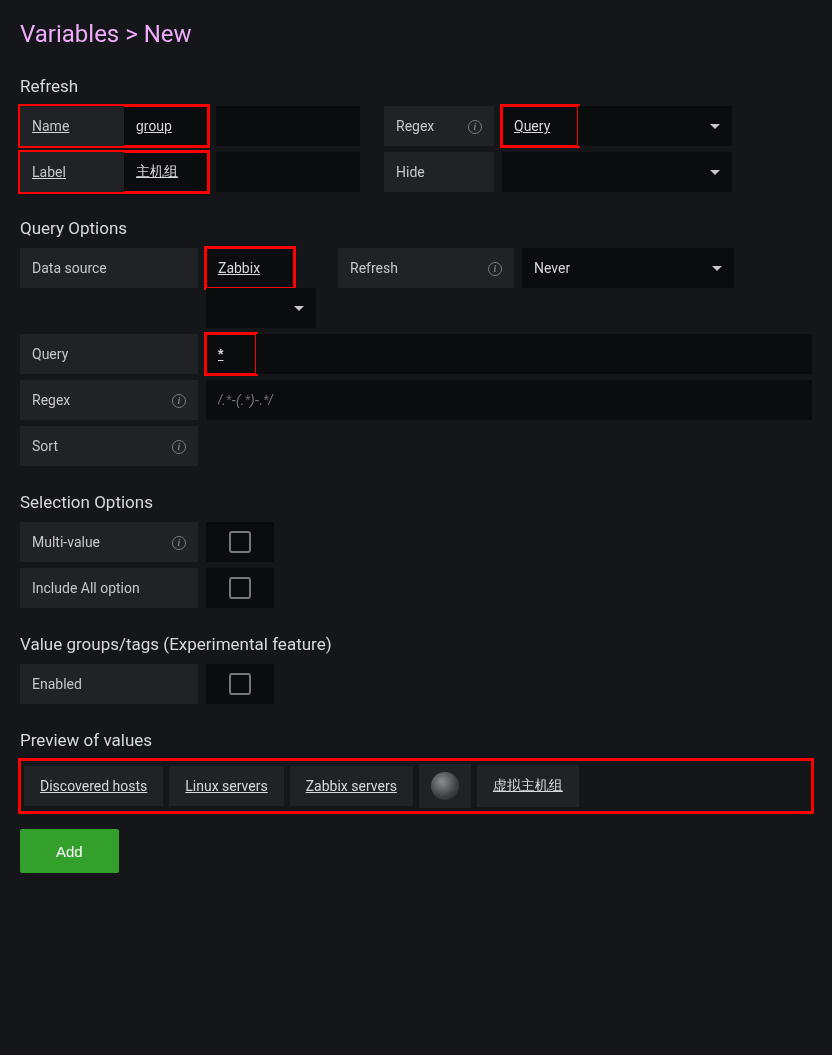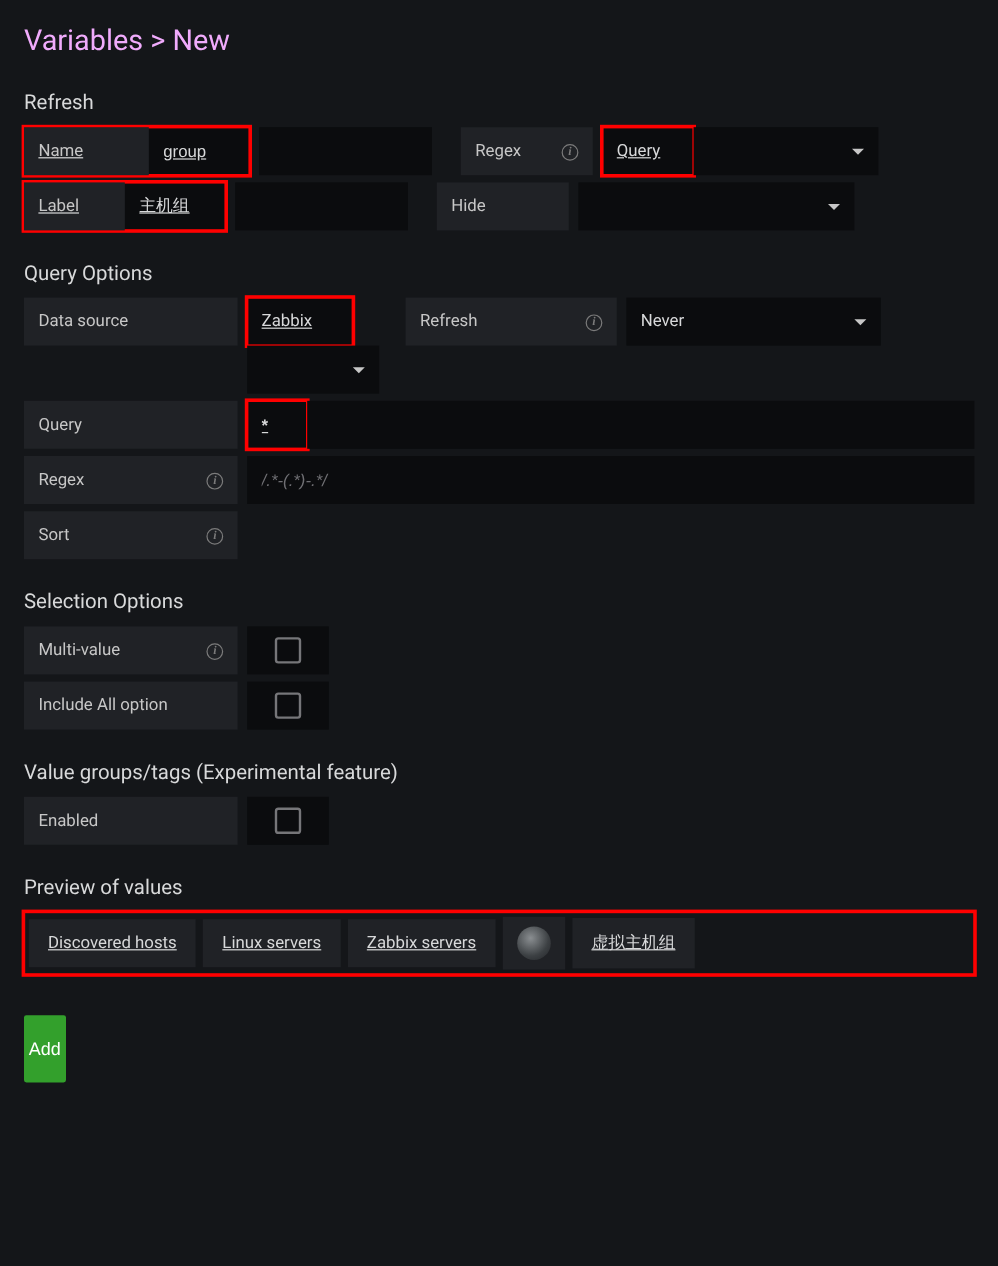--- a/index.html
+++ b/index.html
@@ -103,26 +103,26 @@
     padding: 12px 16px;
     font-size: 14px;
     display: flex;
     align-items: center;
   }
   .pill.icon-pill { padding: 8px 12px; }
   .add-btn {
     background: #33a02c;
     color: #fff;
     border: none;
-    padding: 0 4px;
-    height: 56px;
+    padding: 0 36px;
+    height: 44px;
     font-size: 15px;
     cursor: pointer;
     border-radius: 2px;
-    margin-top: 34px;
+    margin-top: 17px;
   }
   .info-glyph {
     display:inline-block;
     width:14px; height:14px;
     border:1px solid #7b7b7b;
     color:#7b7b7b;
     border-radius:50%;
     text-align:center;
     line-height:12px;
     font-size:10px;
@@ -163,21 +163,21 @@
       <span>Query</span>
     </div>
     <div class="field-select" style="width:154px;justify-content:flex-end;">
       <div class="caret"></div>
     </div>
   </div>
 </div>
 
 <div class="form-row">
   <div style="display:flex;" class="highlight-red">
-    <div class="field-label" style="width:84px;">Label</div>
+    <div class="field-label" style="width:104px;">Label</div>
     <input class="field-input" style="width: 84px;" value="主机组">
   </div>
   <input class="field-input" style="width: 144px;">
   <div style="width:8px;"></div>
   <div class="field-label" style="width:110px;">Hide</div>
   <div class="field-select" style="width:230px;justify-content:flex-end;">
     <span></span>
     <div class="caret"></div>
   </div>
 </div>

